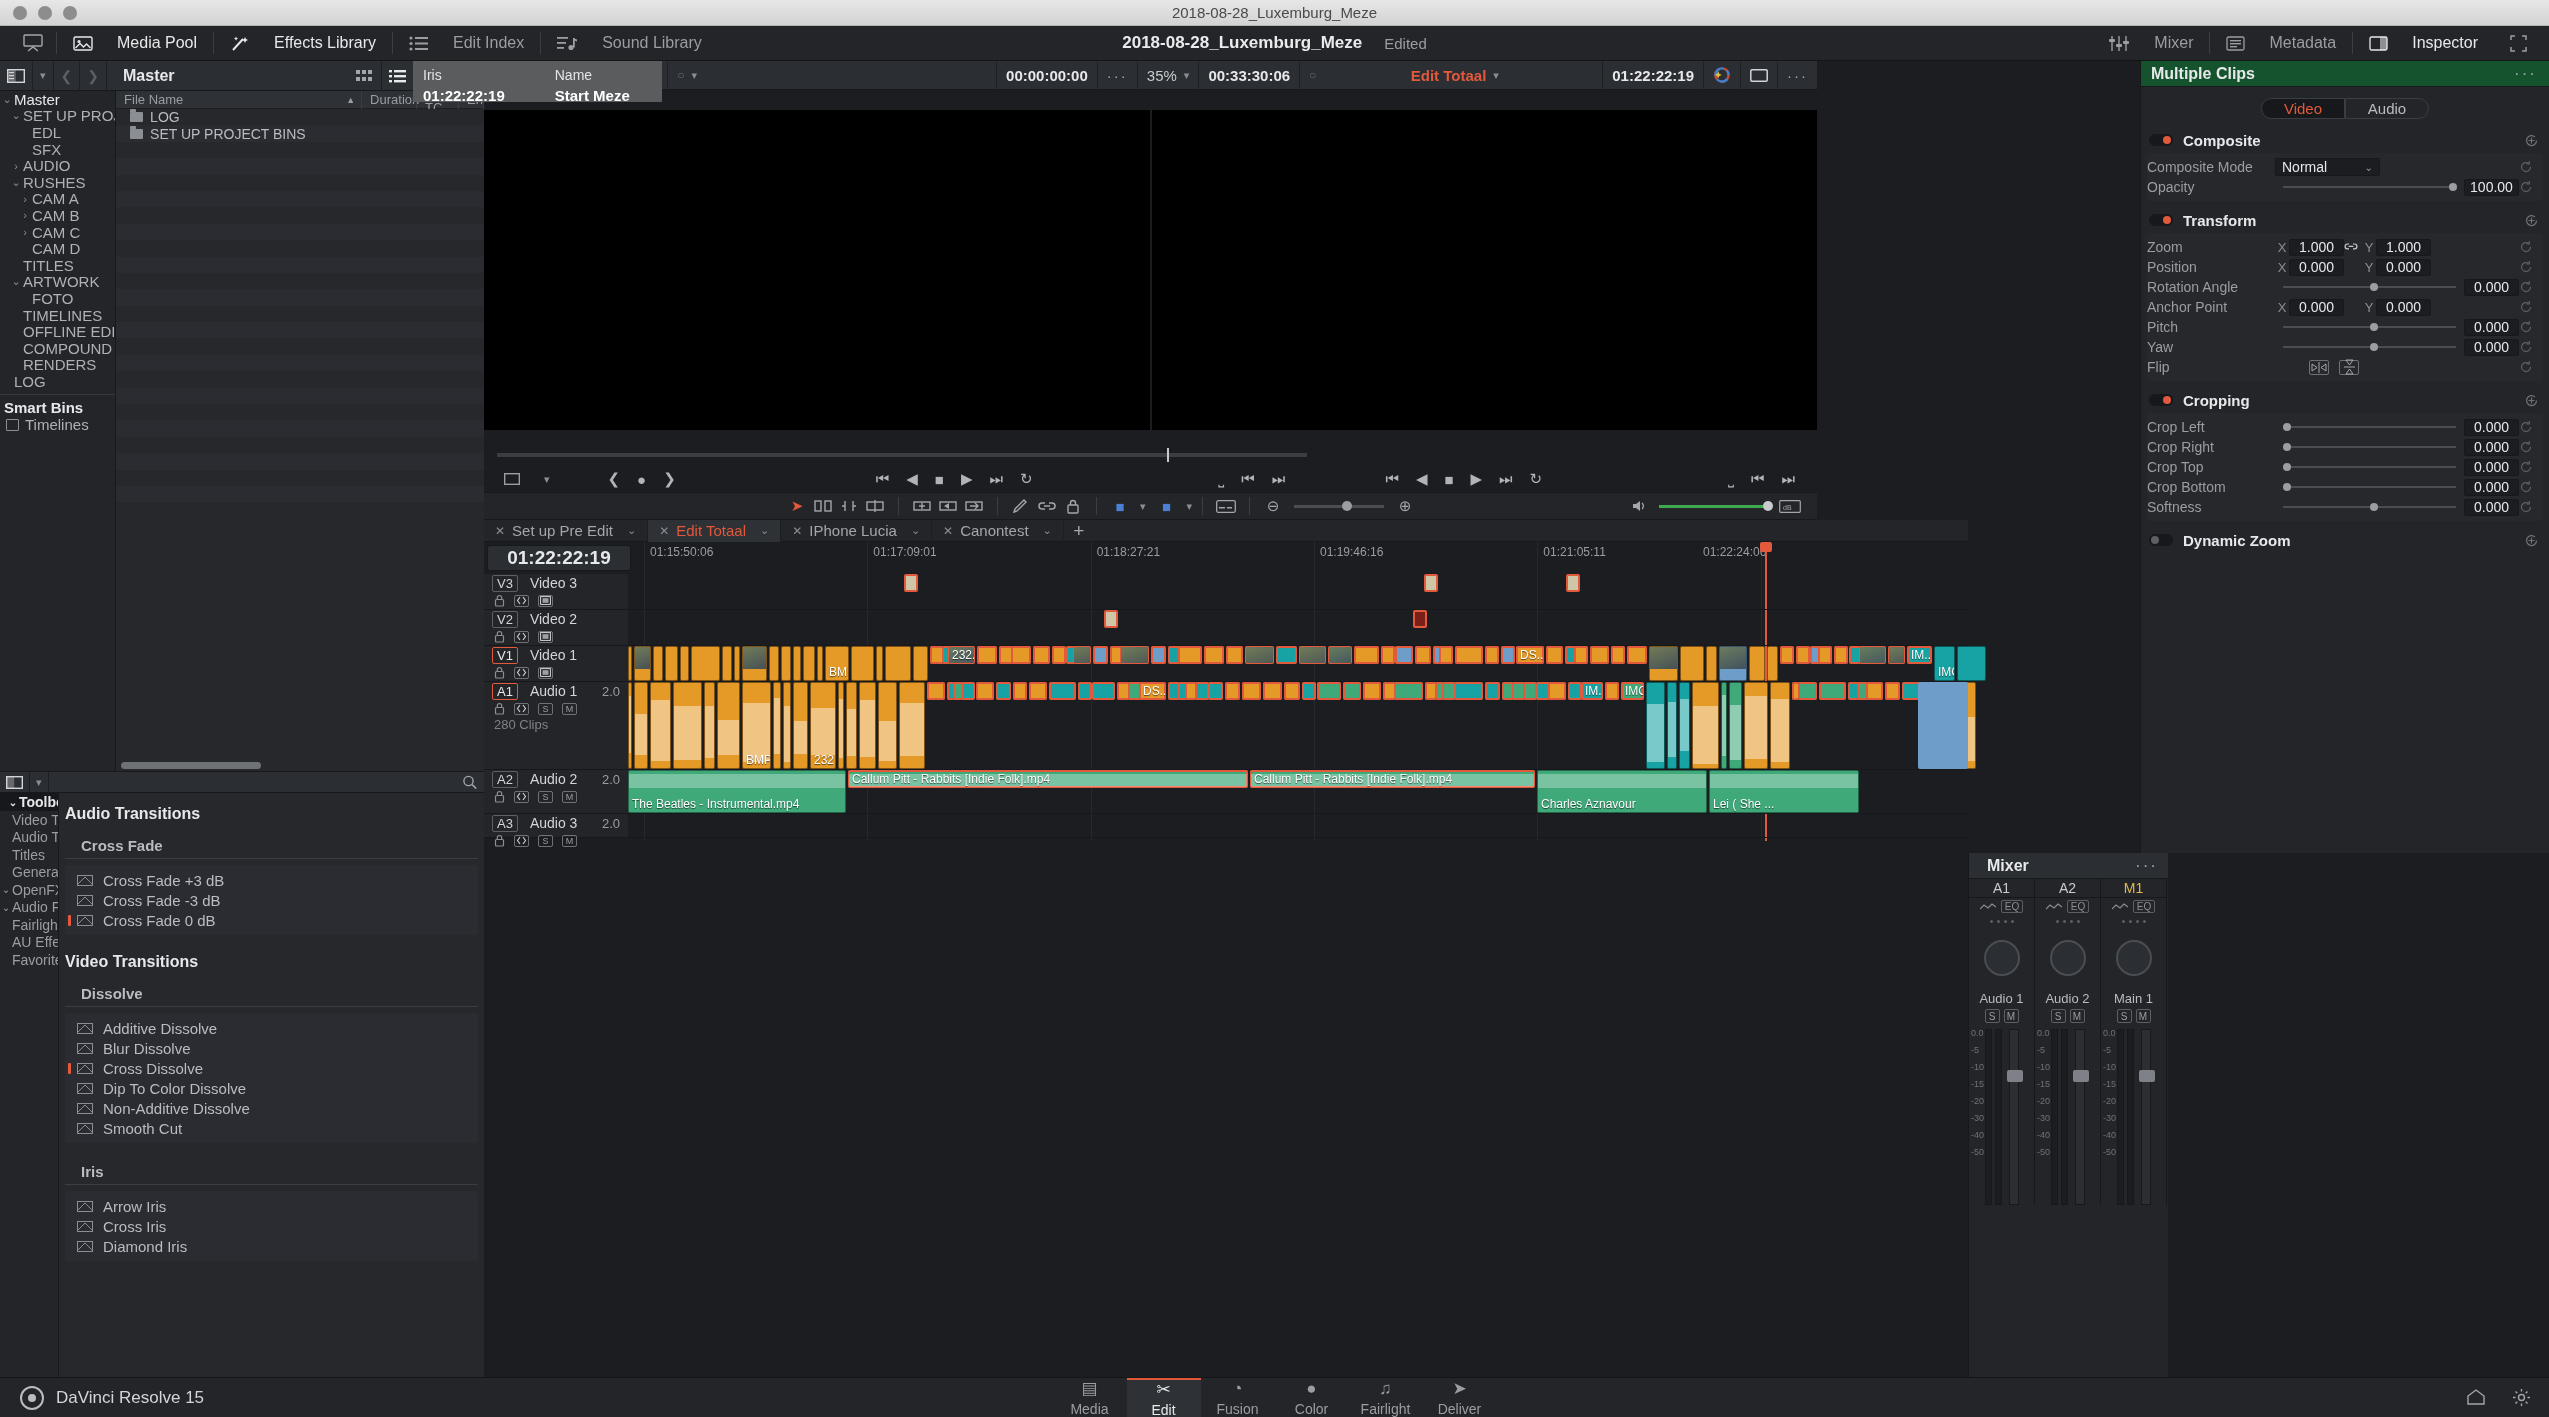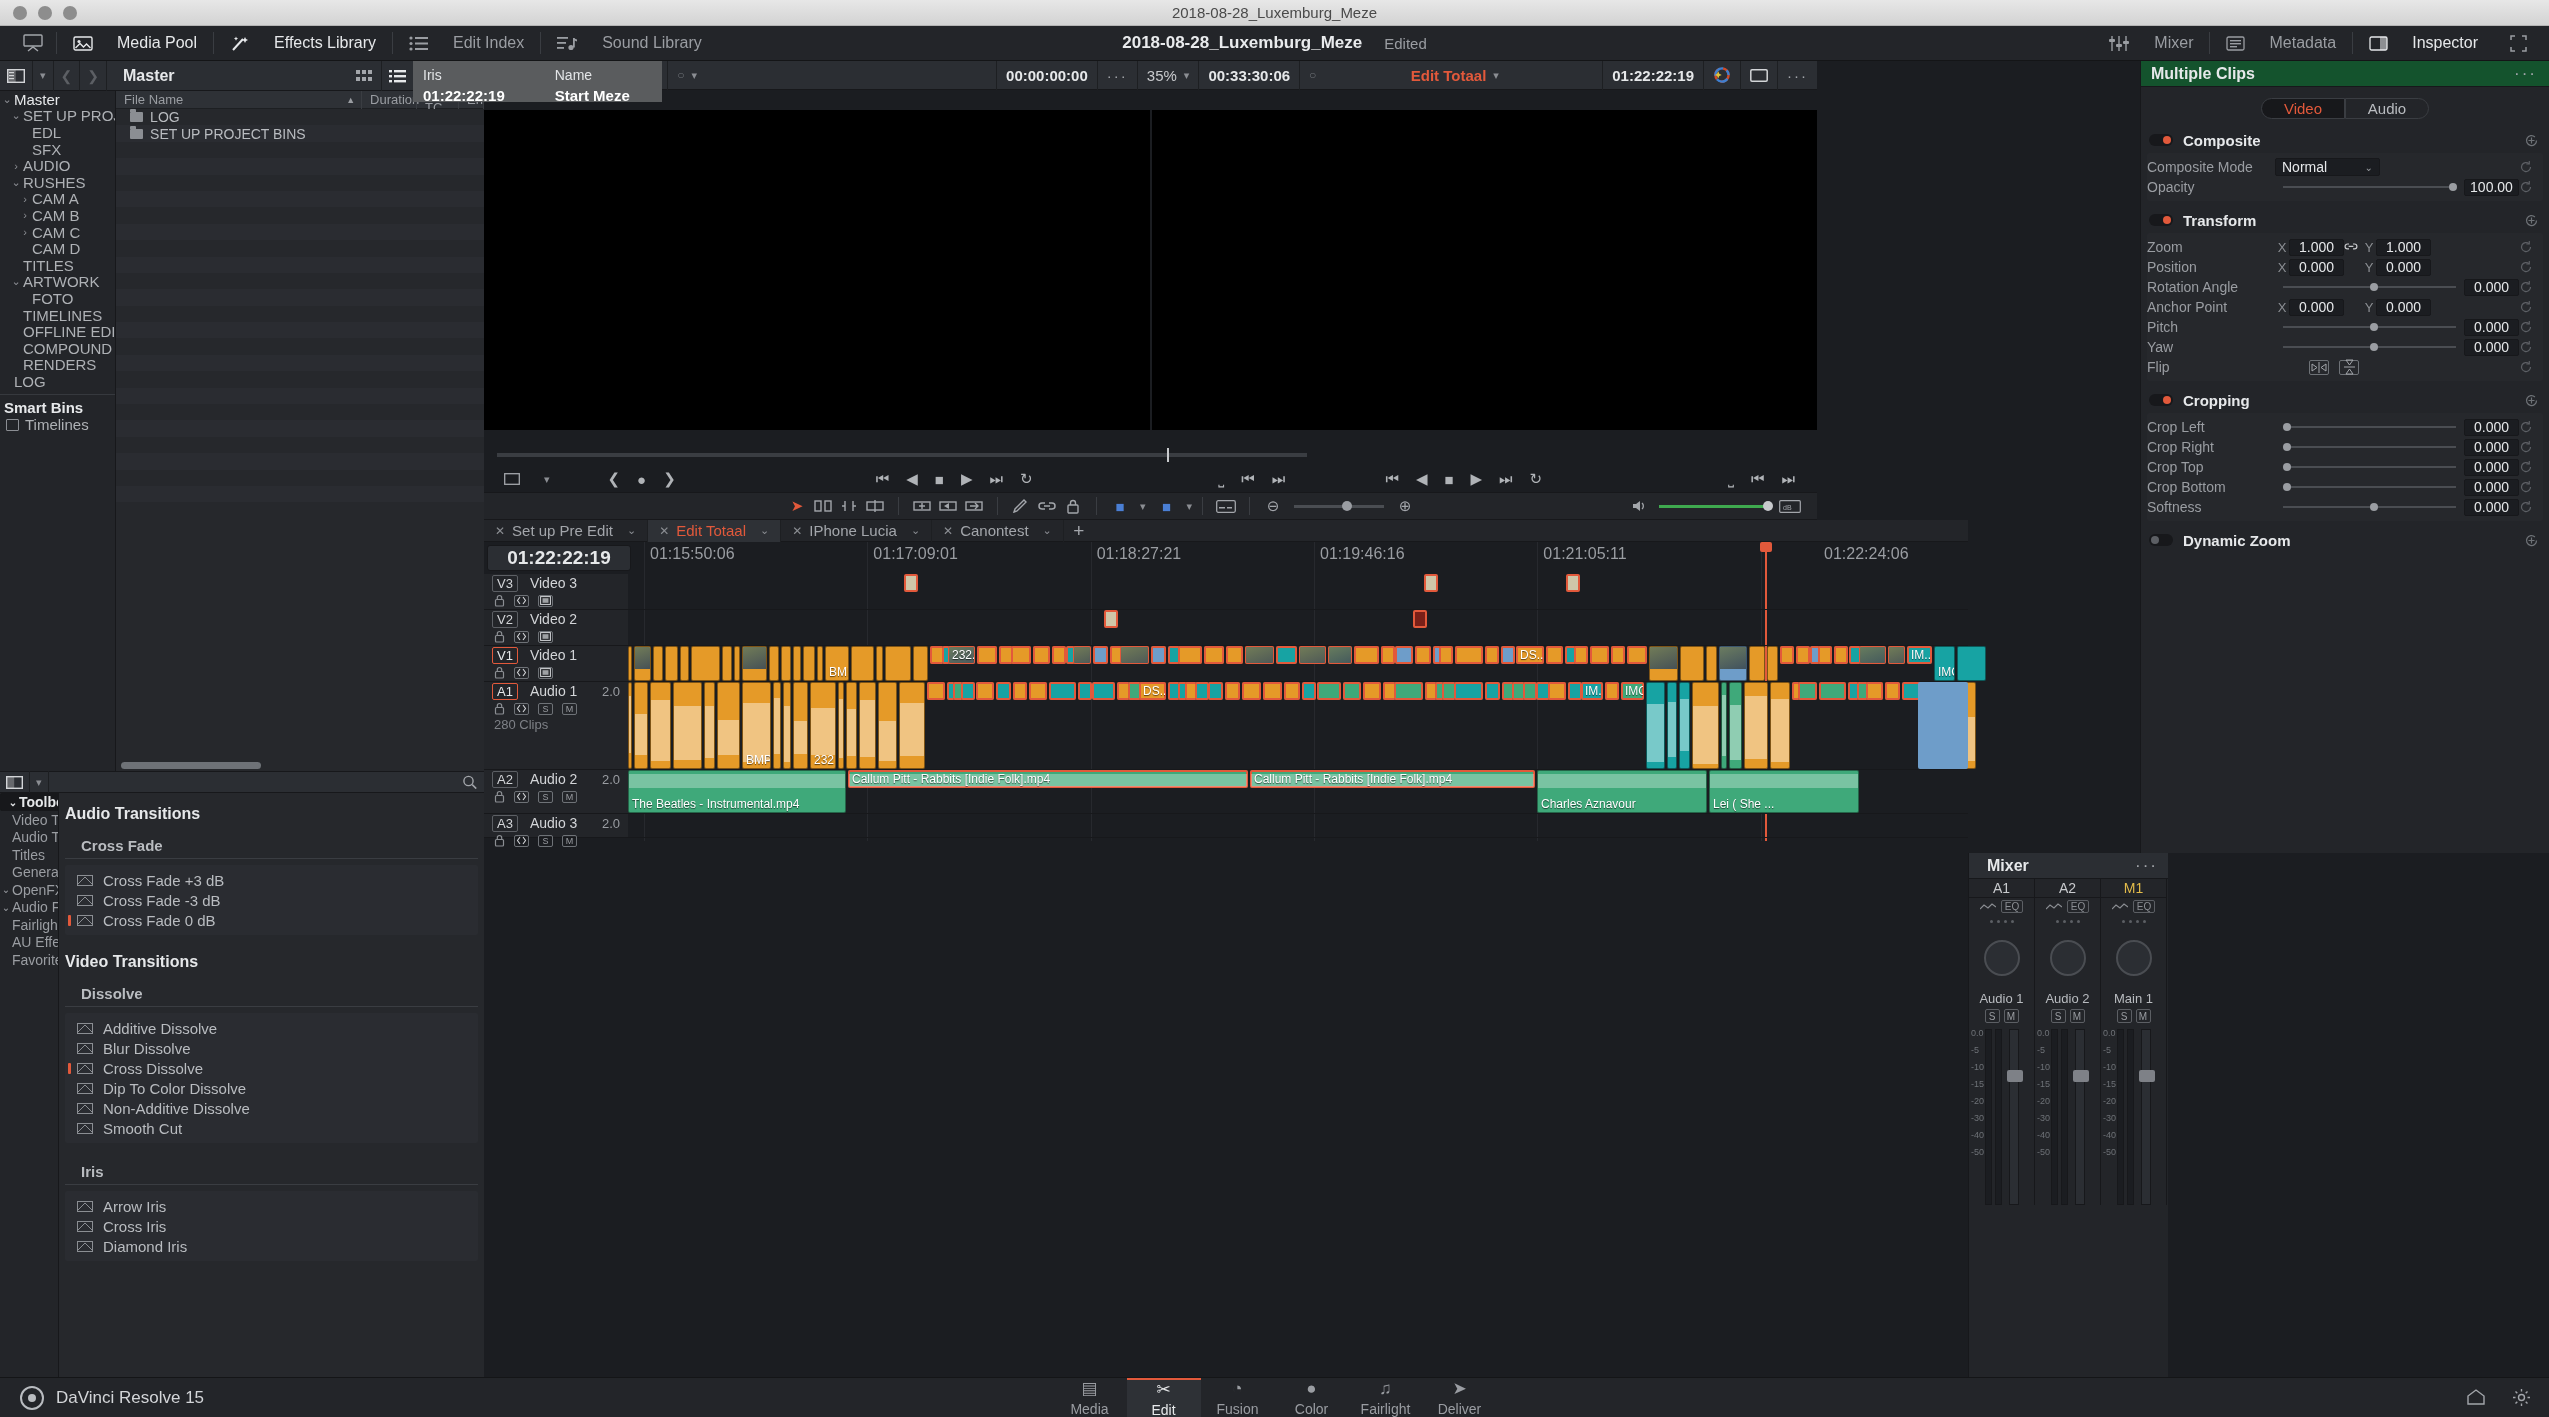--- a/index.html
+++ b/index.html
@@ -115,21 +115,21 @@
   #tl-tabs{position:absolute;left:484px;top:520px;width:1484px;height:22px;background:#232529;display:flex;align-items:center;border-bottom:1px solid #17181b;}
   .tl-tab{height:22px;display:flex;align-items:center;gap:7px;padding:0 11px;font-size:15px;color:#a3a6ab;border-right:1px solid #1d1f22;}
   .tl-tab.active{background:#2e3136;color:#e2593b;}
   .tl-tab .x{font-size:12px;color:#8b8e93;}
   #tl-plus{width:30px;text-align:center;font-size:19px;color:#a3a6ab;}
 
   #timeline{position:absolute;left:484px;top:542px;width:1484px;height:299px;background:#1b1d21;}
   #tl-tcbox{position:absolute;left:0;top:0;width:144px;height:26px;display:flex;align-items:center;justify-content:center;
     background:#2b2e33;border:1px solid #17181b;border-radius:3px;margin:3px 3px;color:#e6e8ea;font-weight:bold;font-size:19px;}
   #tl-ruler{position:absolute;left:144px;top:0;right:0;height:22px;}
-  .tl-tick{position:absolute;top:3px;font-size:16px;color:#9a9da2;}
+  .tl-tick{position:absolute;top:3px;font-size:12px;color:#9a9da2;}
   .tl-tickline{position:absolute;top:0;width:1px;height:299px;background:#27292e;}
   #tl-headers{position:absolute;left:0;top:32px;width:144px;}
   .trk-head{border-bottom:1px solid #17181b;background:#232529;}
   .trk-title{height:18px;display:flex;align-items:center;font-size:14px;color:#d3d5d8;gap:12px;padding-left:8px;}
   .trk-badge{border:1px solid #5c5f64;border-radius:2px;padding:0 4px;font-size:13px;color:#d3d5d8;}
   .trk-badge.on{border-color:#e2593b;color:#e6e8ea;}
   .trk-ctrls{height:17px;display:flex;align-items:center;gap:9px;padding-left:10px;}
   .mini{width:15px;height:12px;border:1px solid #6e7277;border-radius:2px;font-size:9px;color:#9a9da2;display:flex;align-items:center;justify-content:center;}
   .chn{margin-left:auto;margin-right:8px;font-size:13px;color:#9a9da2;}
   .clips-cnt{font-size:13px;color:#7e8187;padding-left:10px;height:16px;}
@@ -919,21 +919,21 @@
       <div class="tl-tick" style="left: 22px;">01:15:50:06</div>
       <div class="tl-tickline" style="left: 239.333px;"></div>
       <div class="tl-tick" style="left: 245.333px;">01:17:09:01</div>
       <div class="tl-tickline" style="left: 462.667px;"></div>
       <div class="tl-tick" style="left: 468.667px;">01:18:27:21</div>
       <div class="tl-tickline" style="left: 686px;"></div>
       <div class="tl-tick" style="left: 692px;">01:19:46:16</div>
       <div class="tl-tickline" style="left: 909.333px;"></div>
       <div class="tl-tick" style="left: 915.333px;">01:21:05:11</div>
       <div class="tl-tickline" style="left: 1132.67px;"></div>
-      <div class="tl-tick" style="left: 1196px;">01:22:24:06</div>
+      <div class="tl-tick" style="left: 1075px;">01:22:24:06</div>
       <div id="playhead" style="left: 1137px; height: 299px;">
         <div class="hd"></div>
       </div>
     </div>
   <div id="tl-headers">
       <div class="trk-head" style="height: 36px;">
         <div class="trk-title">
           <span class="trk-badge">V3</span>
           <span>Video 3</span>
         </div>

